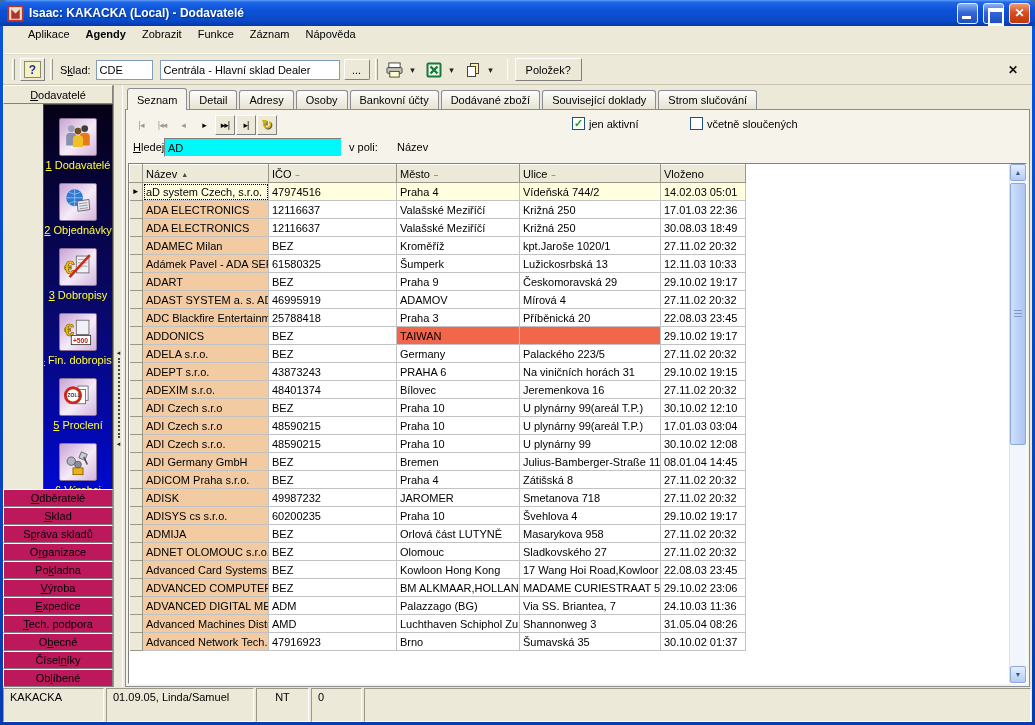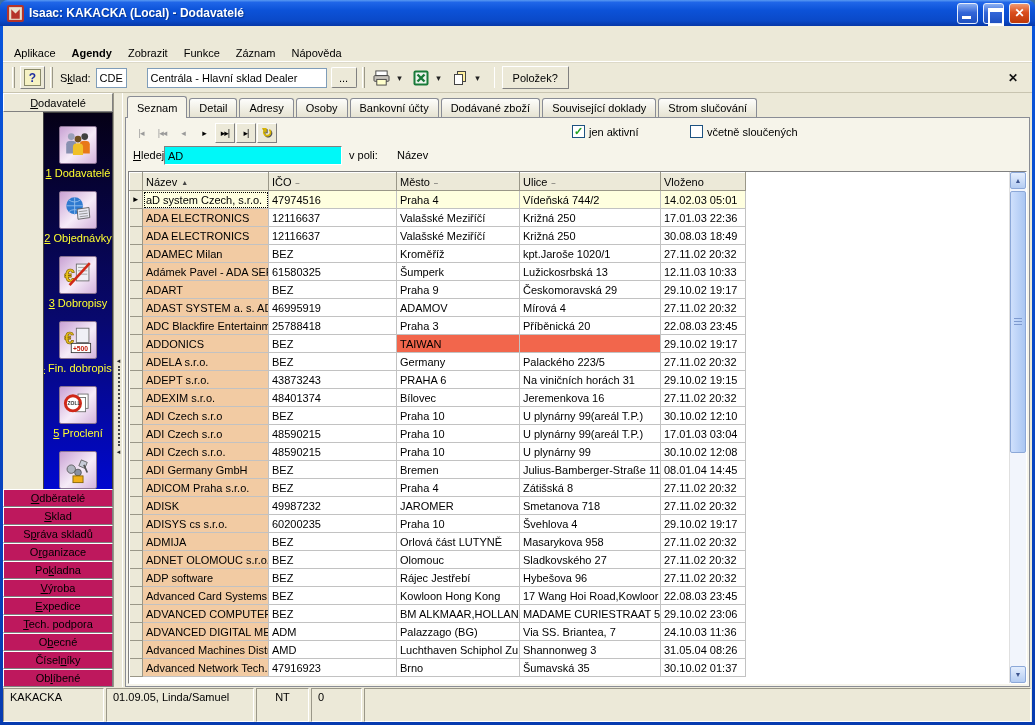--- a/index.html
+++ b/index.html
@@ -11,33 +11,33 @@
   .title-text{color:#fff;font-weight:bold;font-size:12px;text-shadow:1px 1px 1px #00318c;flex:1;white-space:nowrap;overflow:hidden;}
   .app-icon{width:17px;height:17px;display:flex;}
   .winbtn{width:21px;height:21px;border-radius:3px;border:1px solid #e6eefc;display:flex;align-items:center;justify-content:center;
     background:linear-gradient(#8CB0F2,#3366D8 45%,#1E50C0);position:relative;}
   .winbtn.close{background:linear-gradient(#F09A72,#DA4E1E 45%,#BE3808);}
   .winbtn.min::after{content:"";position:absolute;left:4px;bottom:4px;width:9px;height:3px;background:#fff;}
   .winbtn.max::after{content:"";position:absolute;left:4px;top:4px;width:12px;height:12px;border:2px solid #fff;border-top-width:4px;}
   .winbtn.close::after{content:"✕";color:#fff;font-size:12px;font-weight:bold;}
   .inner{position:absolute;left:3px;right:3px;top:26px;bottom:3px;background:#ECE9D8;display:flex;flex-direction:column;}
 
-  .menubar{height:36px;display:flex;align-items:flex-end;padding-left:3px;border-bottom:1px solid #fff;}
+  .menubar{height:28px;display:flex;align-items:flex-start;padding-left:17px;border-bottom:1px solid #fff;}
   .menu-item{padding:2px 8px;}
   .menu-item.active{font-weight:bold;}
 
   .toolbar{height:31px;display:flex;align-items:center;padding:0 6px 0 4px;border-top:1px solid #ddd9c8;border-bottom:1px solid #c8c4b0;}
   .grip{width:3px;height:21px;border-left:1px solid #fff;border-right:1px solid #9a9788;margin:0 5px;}
   .tbtn-help{width:25px;height:23px;background:#ECE9D8;border:1px solid;border-color:#fff #808080 #808080 #fff;
     display:flex;align-items:center;justify-content:center;}
   .tbtn-help b{width:17px;height:17px;background:#f6f2c4;border:1px solid #8a8a6a;color:#2030a0;font-size:12px;
     display:flex;align-items:center;justify-content:center;}
   .sklad-label{margin:0 5px 0 2px;}
   .xp-input{height:20px;border:1px solid #7F9DB9;background:#fff;font:inherit;padding:1px 3px;}
-  .xp-input.code{width:31px;margin-right:20px;}
+  .xp-input.code{width:57px;margin-right:7px;}
   .xp-input.name{width:180px;}
   .btn3d{background:#ECE9D8;border:1px solid;border-color:#fff #808080 #808080 #fff;font:inherit;}
   .dots-btn{width:26px;height:21px;margin-left:4px;border-radius:2px;}
   .tool{width:24px;height:22px;display:flex;align-items:center;justify-content:center;}
   .dd{width:12px;color:#222;margin-right:3px;display:flex;align-items:center;justify-content:center;}
   .dd::after{content:"▾";font-size:9px;}
   .vsep{width:1px;height:21px;background:#9a9788;border-right:1px solid #fff;margin:0 7px;}
   .polozek{padding:3px 10px;height:23px;border-radius:1px;}
   .tb-close{margin-left:auto;padding:0 8px;display:flex;align-items:center;}
   .tb-close::after{content:"✕";font-size:12px;font-weight:bold;color:#111;}
@@ -489,28 +489,20 @@
                   <tr>
                     <td class="selc"></td>
                     <td class="nazev">ADNET OLOMOUC s.r.o.</td>
                     <td>BEZ</td>
                     <td>Olomouc</td>
                     <td>Sladkovského 27</td>
                     <td>27.11.02 20:32</td>
                   </tr>
                   <tr>
                     <td class="selc"></td>
-                    <td class="nazev">ADP software</td>
-                    <td>BEZ</td>
-                    <td>Rájec Jestřebí</td>
-                    <td>Hybešova 96</td>
-                    <td>27.11.02 20:32</td>
-                  </tr>
-                  <tr>
-                    <td class="selc"></td>
                     <td class="nazev">Advanced Card Systems L</td>
                     <td>BEZ</td>
                     <td>Kowloon Hong Kong</td>
                     <td>17 Wang Hoi Road,Kowloor</td>
                     <td>22.08.03 23:45</td>
                   </tr>
                   <tr>
                     <td class="selc"></td>
                     <td class="nazev">ADVANCED COMPUTER</td>
                     <td>BEZ</td>

